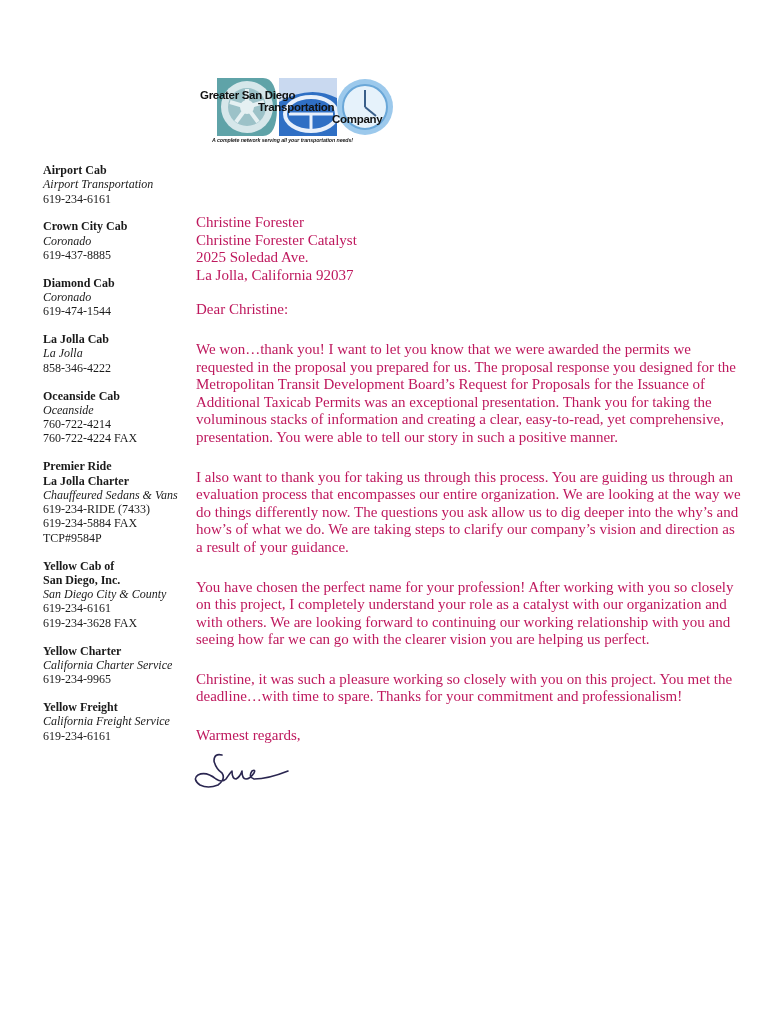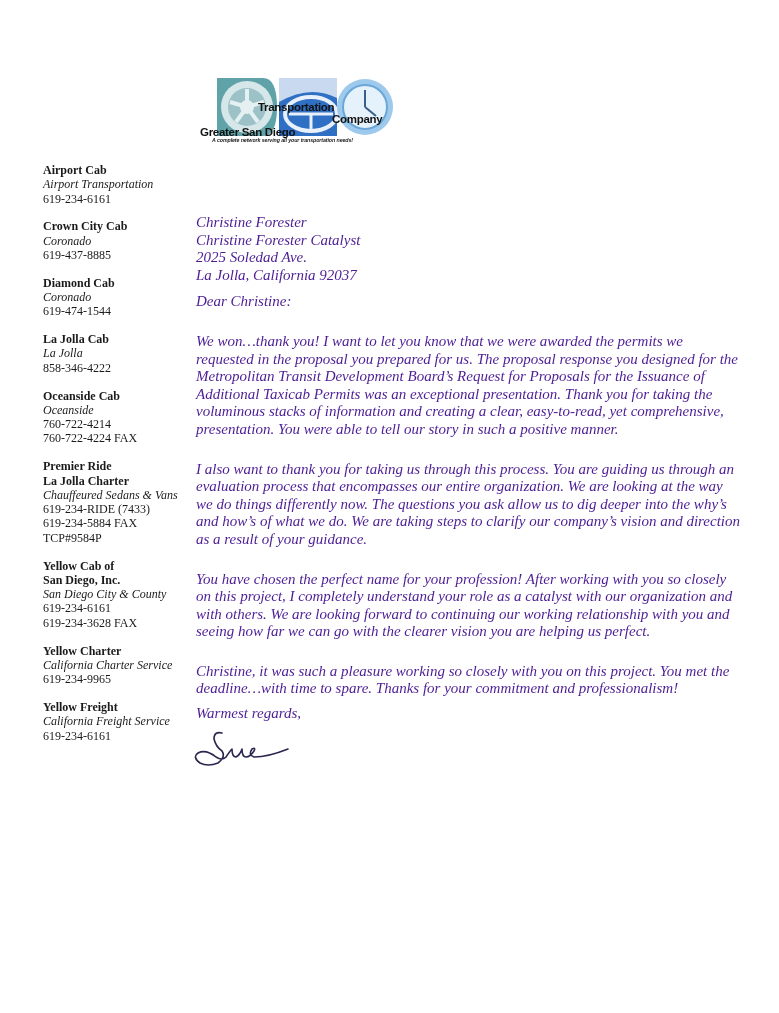--- a/index.html
+++ b/index.html
@@ -30,21 +30,21 @@
     }
     .logo-text-1, .logo-text-2, .logo-text-3 {
       position: absolute;
       font-family: "Liberation Sans", sans-serif;
       font-weight: bold;
       font-size: 11.5px;
       color: #111;
       white-space: nowrap;
       letter-spacing: -0.3px;
     }
-    .logo-text-1 { left: 0px; top: 17px; margin-top: 37px; }
+    .logo-text-1 { left: 0px; top: 17px; }
     .logo-text-2 { left: 58px; top: 29px; }
     .logo-text-3 { left: 132px; top: 41px; }
     .logo-tagline {
       position: absolute;
       left: 12px;
       top: 65px;
       font-family: "Liberation Sans", sans-serif;
       font-weight: bold;
       font-style: italic;
       font-size: 5.3px;
@@ -79,27 +79,26 @@
     }
 
     .letter {
       position: absolute;
       left: 196px;
       top: 214px;
       width: 545px;
       font-family: "Liberation Serif", serif;
       font-size: 15px;
       line-height: 17.6px;
-      color: #4c1d95;
-      font-style: italic;
+      color: #be185d;
     }
     .address .line { display: block; }
-    .salutation { margin-top: 9px; display: block; }
+    .salutation { margin-top: 17px; display: block; }
     .para { margin-top: 22px; display: block; }
-    .closing { margin-top: 7px; display: block; }
+    .closing { margin-top: 21px; display: block; }
     .signature {
       display: block;
       margin-top: 4px;
       margin-left: -4px;
       width: 110px;
       height: 42px;
     }
   </style>
 </head>
 <body>

